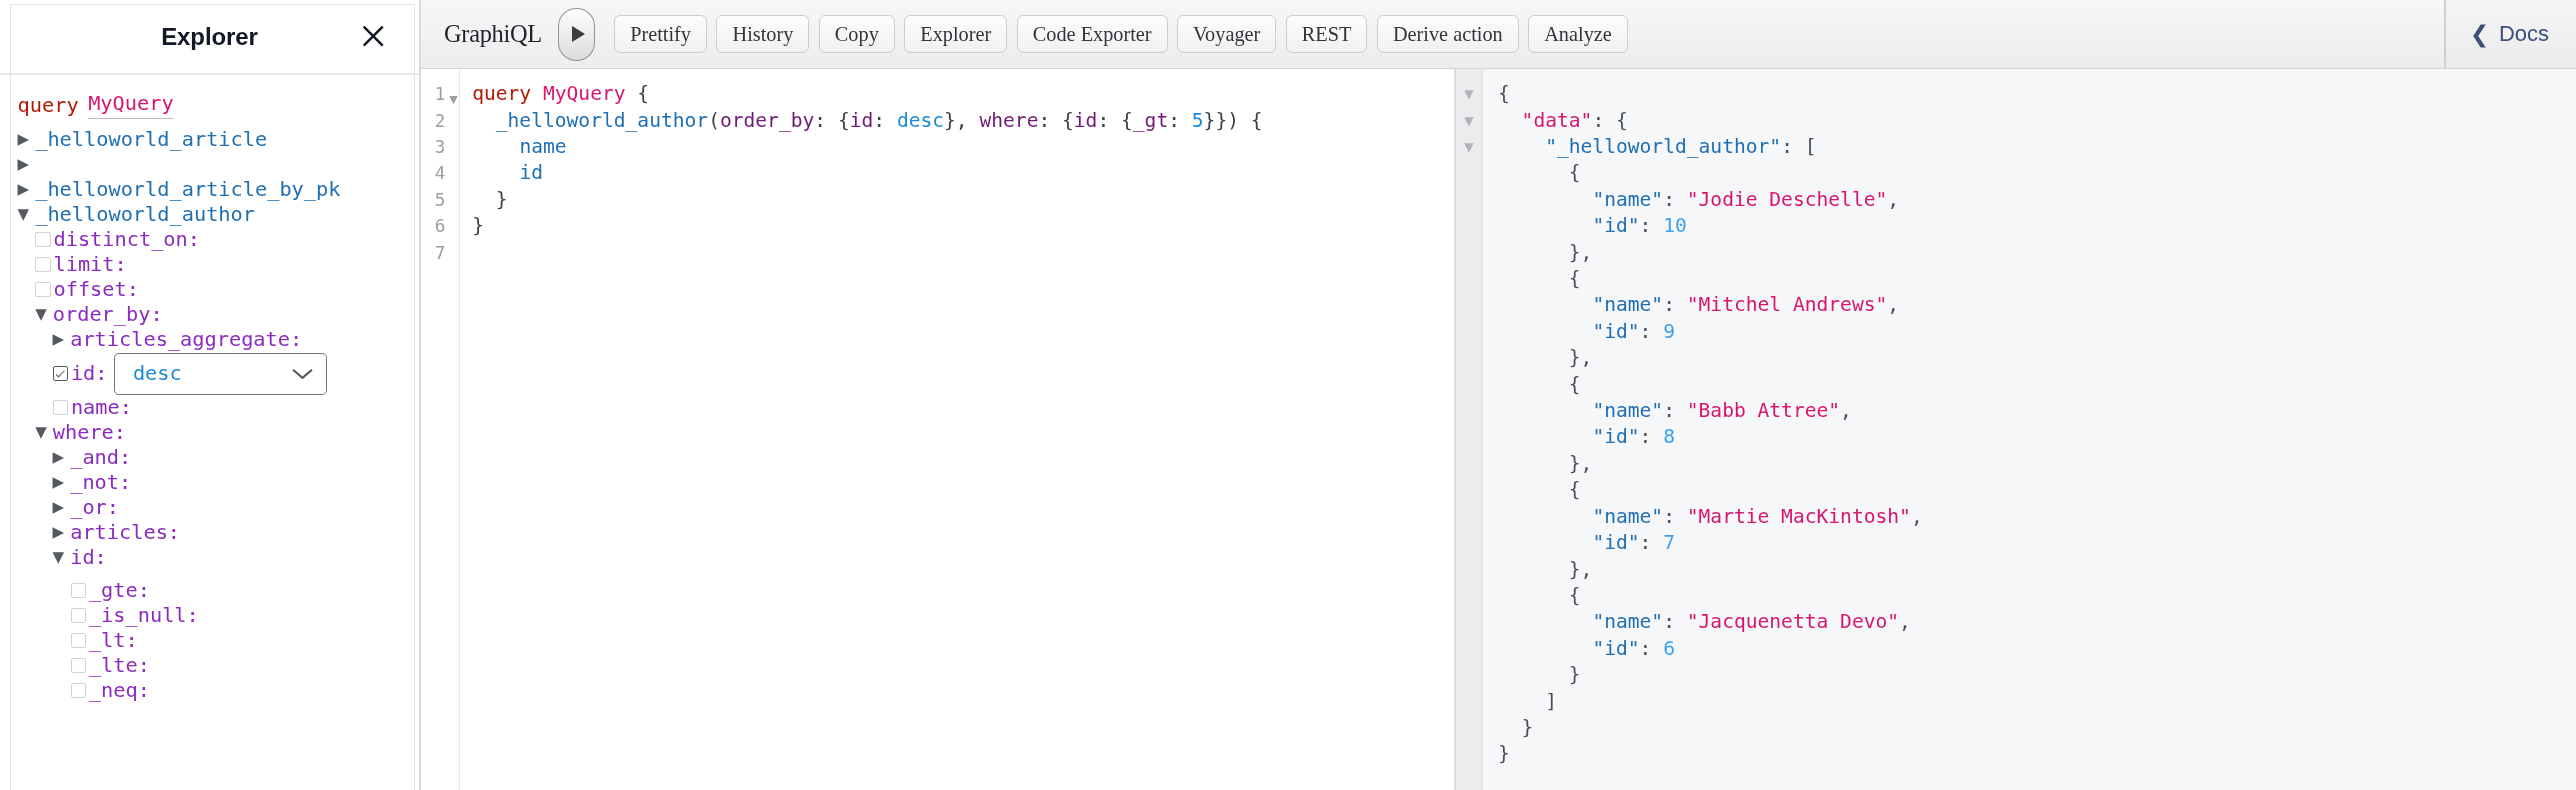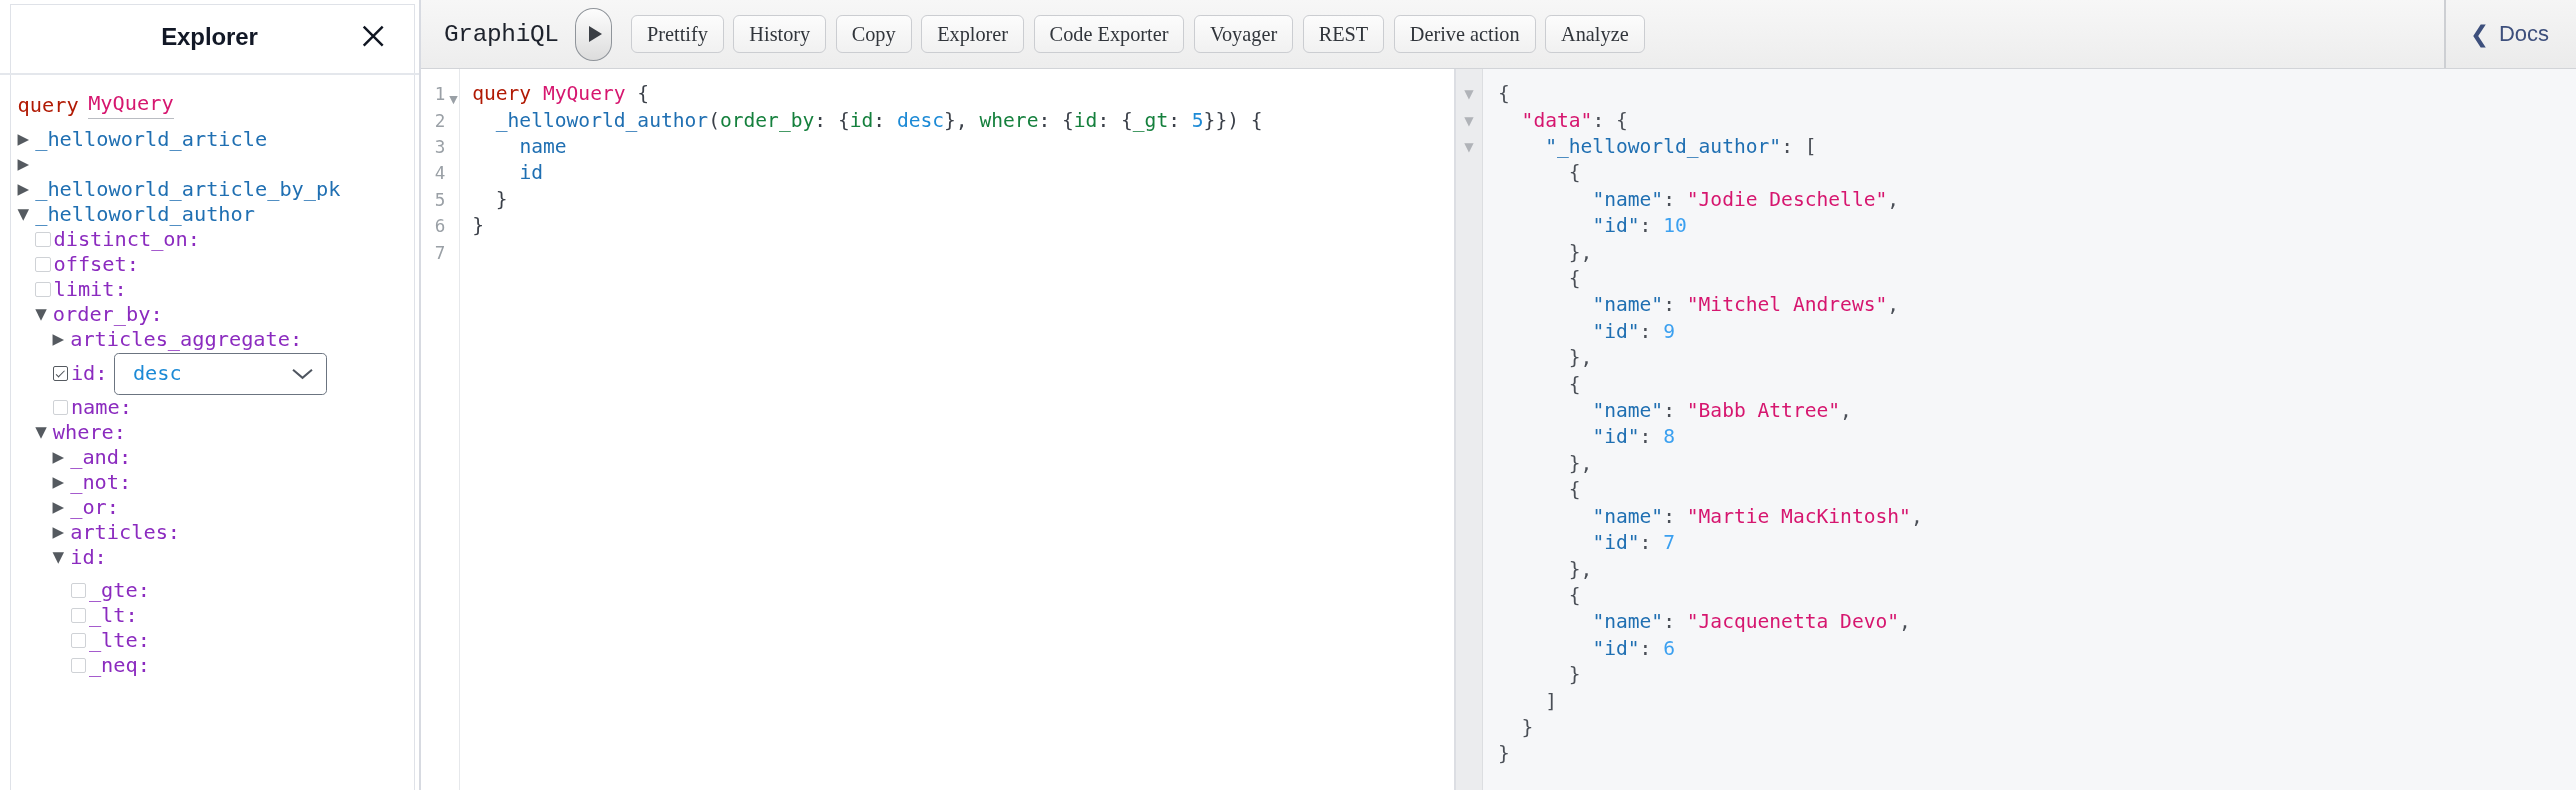--- a/index.html
+++ b/index.html
@@ -159,21 +159,21 @@
     background: linear-gradient(#f7f7f7, #ededed);
     border-bottom: 1.4px solid #d2d4d8;
     display: flex;
     align-items: center;
     padding: 0 0 0 23px;
     position: relative;
   }
   #brand {
     font-size: 24.4px;
     color: #1d222c;
-    font-family: Liberation Mono, monospace;
+    font-family: Liberation Serif, serif;
     margin-right: 16.3px;
     letter-spacing: -0.3px;
     white-space: nowrap;
   }
   #run-btn {
     width: 37px; height: 53px;
     border-radius: 50% / 34%;
     border: 1.4px solid #8f949a;
     background: linear-gradient(#fdfdfd, #dcdcdc);
     display: flex; align-items: center; justify-content: center;
@@ -268,21 +268,21 @@
     font-size: 19.6px;
     line-height: 26.4px;
     white-space: pre;
     color: #1d222c;
     overflow: hidden;
     cursor: text;
   }
   .c-kw   { color: #b11a04; }
   .c-op   { color: #d6166f; }
   .c-fld  { color: #1f6fb2; }
-  .c-arg  { color: #15803d; }
+  .c-arg  { color: #701a75; }
   .c-val  { color: #1c8ad6; }
   .c-pun  { color: #3b4049; }
 
   
   #result-pane {
     flex: 1 1 auto;
     display: flex;
     background: #f6f7f9;
     min-width: 0;
     min-height: 0;
@@ -354,25 +354,25 @@
           <div class="ex-row indent1">
             <span class="arrow">▼</span>
             <span class="field">_helloworld_author</span>
           </div>
           <div class="ex-row indent2">
             <span class="cb"></span>
             <span class="argname">distinct_on:</span>
           </div>
           <div class="ex-row indent2">
             <span class="cb"></span>
+            <span class="argname">limit:</span>
+          </div>
+          <div class="ex-row indent2">
+            <span class="cb"></span>
             <span class="argname">offset:</span>
-          </div>
-          <div class="ex-row indent2">
-            <span class="cb"></span>
-            <span class="argname">limit:</span>
           </div>
           <div class="ex-row indent2">
             <span class="arrow">▼</span>
             <span class="argname">order_by:</span>
           </div>
           <div class="ex-row indent3">
             <span class="arrow">▶</span>
             <span class="argname">articles_aggregate:</span>
           </div>
           <div class="ex-row indent3 tall">
@@ -410,20 +410,24 @@
             <span class="argname">articles:</span>
           </div>
           <div class="ex-row indent3">
             <span class="arrow">▼</span>
             <span class="argname">id:</span>
           </div>
           <div style="height: 8.1px;"></div>
           <div class="ex-row indent4">
             <span class="cb"></span>
             <span class="argname">_gte:</span>
+          </div>
+          <div class="ex-row indent4">
+            <span class="cb"></span>
+            <span class="argname">_is_null:</span>
           </div>
           <div class="ex-row indent4">
             <span class="cb"></span>
             <span class="argname">_lt:</span>
           </div>
           <div class="ex-row indent4">
             <span class="cb"></span>
             <span class="argname">_lte:</span>
           </div>
           <div class="ex-row indent4">

